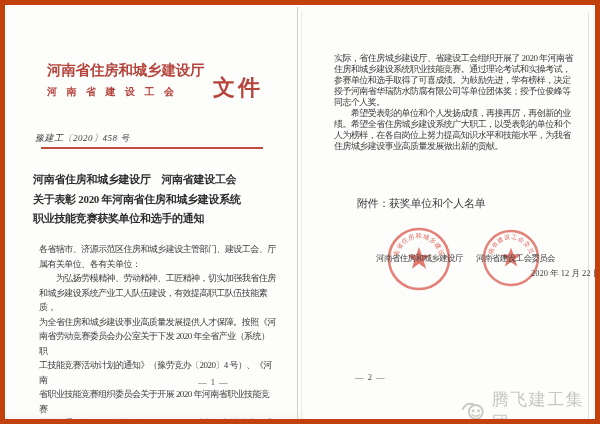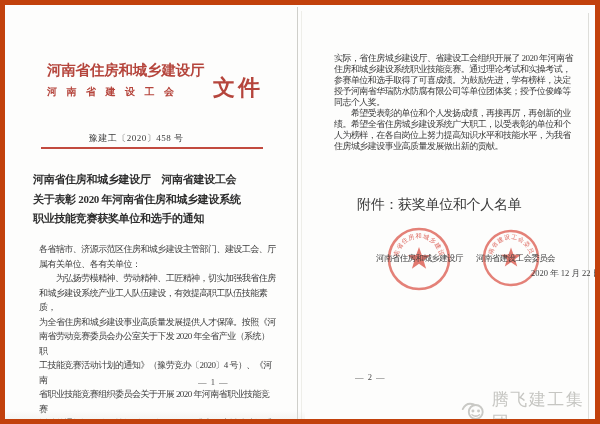--- a/index.html
+++ b/index.html
@@ -20,37 +20,37 @@
                     background: linear-gradient(180deg, rgba(255,255,255,0), rgba(220,220,214,0.55)); }
 
   
   .red { color: #b5453c; }
   .hdr1 { position: absolute; left: 42px; top: 56px;  width: 170px;
           font-size: 14.5px; font-weight: 700; letter-spacing: -0.2px; }
   .hdr2 { position: absolute; left: 42px; top: 80px;  width: 190px; white-space: nowrap;
           font-size: 10px; font-weight: 700; letter-spacing: 9.5px; }
   .hdr-wenjian { position: absolute; left: 208px; top: 68px;
           font-size: 22px; font-weight: 700; letter-spacing: 3px; }
-  .docnum { position: absolute; left: 30px; top: 127px; width: 202px; text-align: center;
-          font-size: 9px; color: #3c3c3c; letter-spacing: 0.5px; }
+  .docnum { position: absolute; left: 30px; top: 127px; width: 202px; text-align: left;
+          font-size: 9px; color: #3c3c3c; letter-spacing: 0.5px; font-style: italic; }
   .red-rule { position: absolute; left: 36px; top: 142px; width: 222px; height: 2px; background: #c24a3f; }
 
   .doc-title { position: absolute; left: 28px; top: 165px; width: 236px; text-align: left;
           font-size: 11px; font-weight: 700; color: #2e2e2e; line-height: 19.5px;
           letter-spacing: -0.3px; white-space: pre-line; }
 
   .body-text { color: #3b3b3b; font-size: 9px; letter-spacing: -0.55px;
           white-space: pre-line; text-align: left; }
   .body-left  { position: absolute; left: 34px; top: 237px; width: 238px; line-height: 14.5px; }
   .pagenum { position: absolute; font-size: 8.5px; color: #4a4a4a; letter-spacing: 1px; }
   .pagenum-1 { left: 193px; top: 372px; }
 
   
   .body-right { position: absolute; left: 329px; top: 48px; width: 246px; line-height: 11px; }
-  .attachment { position: absolute; left: 352px; top: 191px; font-size: 14px; color: #3b3b3b; letter-spacing: -0.3px; font-family: Liberation Serif, serif; }
+  .attachment { position: absolute; left: 352px; top: 191px; font-size: 11px; color: #3b3b3b; letter-spacing: -0.3px; font-family: Liberation Serif, serif; }
 
   .sig { position: absolute; font-size: 8.5px; color: #3f3f3f; letter-spacing: -0.6px; white-space: nowrap; }
   .sig-left  { left: 371px; top: 248px; }
   .sig-right { left: 471px; top: 248px; }
   .sig-date  { left: 486px; top: 263px; letter-spacing: 0; padding-left: 40px; }
 
   .seal { position: absolute; }
   .seal-left  { left: 381px; top: 221px; }
   .seal-right { left: 476px; top: 223px; }
 

